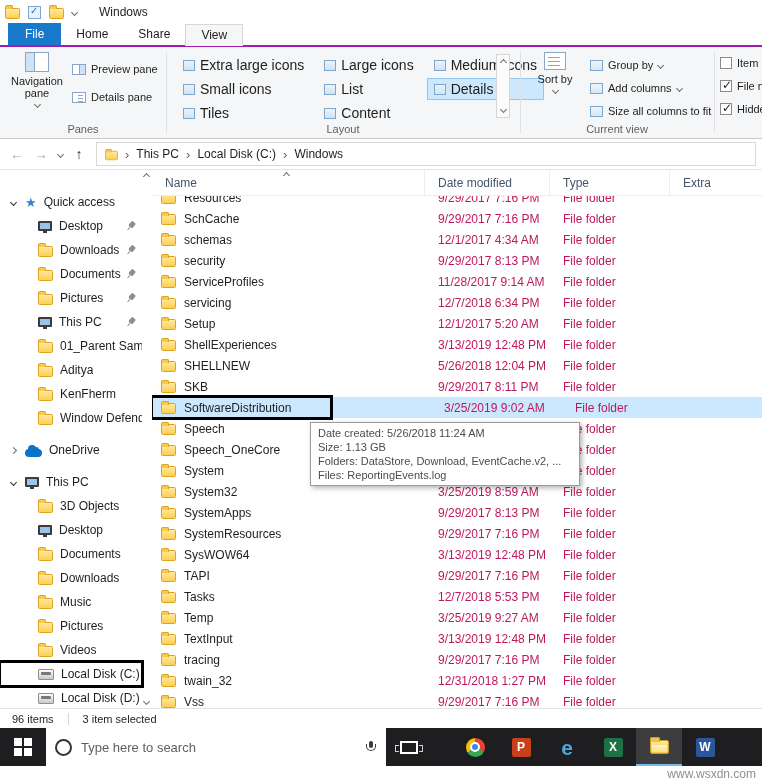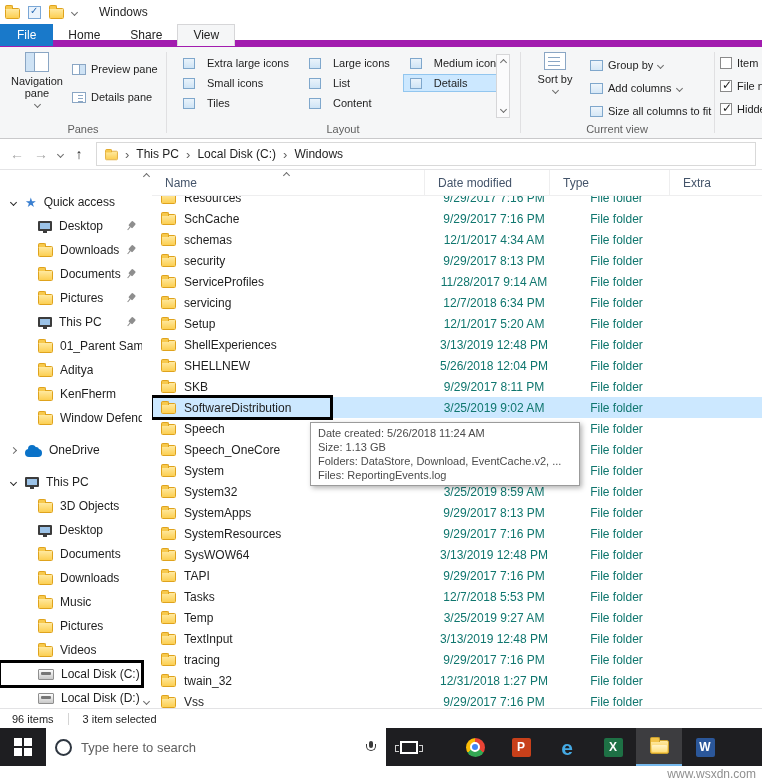--- a/index.html
+++ b/index.html
@@ -27,42 +27,42 @@
 .pin::after{content:"";position:absolute;left:5px;top:6px;width:1px;height:4px;background:#8e8e8e;}
 .chev{display:inline-block;width:5px;height:5px;border-right:1.4px solid #6d6d6d;border-bottom:1.4px solid #6d6d6d;flex:none;}
 .chev.down{transform:rotate(45deg);}
 .chev.right{transform:rotate(-45deg);}
 .chev.up{transform:rotate(-135deg);}
 .chev.dark{border-color:#2a2a2a;}
 .qat-props{width:13px;height:13px;border:1px solid #7aa7d6;background:#eaf3fc;position:relative;display:inline-block;}
 .qat-props::after{content:"\2713";position:absolute;top:-2px;left:1px;font-size:10px;color:#2b6cb5;}
 
 
-.tabrow{height:23px;display:flex;background:#fff;border-bottom:7px solid #a21caf;}
+.tabrow{height:23px;display:flex;align-items:flex-end;background:#fff;border-bottom:2px solid #a21caf;padding-left:8px;}
 .tab{height:22px;padding:0 15px;display:flex;align-items:center;color:#1e1e1e;}
 .tab.file{background:#1979ca;color:#fff;padding:0 17px;}
 .tab.active{background:#f5f6f7;border:1px solid #d6d6d8;border-bottom:1px solid #f5f6f7;margin-bottom:-1px;}
 
 
 .ribbon{position:relative;height:92px;background:#f5f6f7;border-bottom:1px solid #c9c9cb;}
 .rgroup{position:absolute;top:0;bottom:0;}
 .glabel{position:absolute;bottom:3px;left:0;right:0;text-align:center;font-size:11px;color:#5f5f5f;}
 .rsep{position:absolute;top:5px;bottom:5px;width:1px;background:#e0e0e2;}
 .rg-panes{left:0;width:166px;}
 .bigbtn{position:absolute;left:6px;top:5px;width:62px;display:flex;flex-direction:column;align-items:center;gap:3px;text-align:center;font-size:11px;line-height:12px;color:#1e1e1e;}
 .nav-ic{width:24px;height:20px;border:1px solid #8aa6c4;background:#fff;position:relative;}
 .nav-ic::before{content:"";position:absolute;left:0;top:0;bottom:0;width:8px;background:#cfe3f5;border-right:1px solid #8aa6c4;}
 .smallbtn{position:absolute;left:72px;display:flex;align-items:center;gap:5px;font-size:11px;white-space:nowrap;color:#1e1e1e;}
 .pane-ic{width:14px;height:11px;border:1px solid #8aa6c4;background:#fff;position:relative;flex:none;}
 .pane-ic.rhalf::before{content:"";position:absolute;right:0;top:0;bottom:0;width:5px;background:#cfe3f5;border-left:1px solid #8aa6c4;}
 .pane-ic.lines::before{content:"";position:absolute;right:2px;top:2px;width:5px;height:1px;background:#8aa6c4;box-shadow:0 3px 0 #8aa6c4,0 6px 0 #8aa6c4;}
 .rg-layout{left:166px;width:354px;}
 .lgallery{position:absolute;left:10px;top:7px;display:flex;gap:6px;}
 .lcol{display:flex;flex-direction:column;gap:2px;}
-.lbtn{display:flex;align-items:center;gap:12px;padding:2px 6px;font-size:11px;white-space:nowrap;border:1px solid transparent;color:#1e1e1e;}
+.lbtn{display:flex;align-items:center;gap:5px;padding:2px 6px;font-size:14px;white-space:nowrap;border:1px solid transparent;color:#1e1e1e;}
 .lbtn.sel{background:#cce8ff;border:1px solid #92c6ef;}
 .lic{width:12px;height:11px;border:1px solid #7fa7cc;background:linear-gradient(#eaf3fb,#cfe4f5);flex:none;}
 .lscroll{position:absolute;left:330px;top:7px;width:14px;height:64px;border:1px solid #d6d6d8;background:#fbfbfc;display:flex;flex-direction:column;align-items:center;justify-content:space-between;padding:5px 0;}
 .rg-current{left:520px;width:194px;}
 .sort-ic{width:22px;height:18px;border:1px solid #8aa6c4;background:#fff;position:relative;}
 .sort-ic::before{content:"";position:absolute;left:3px;top:4px;right:5px;height:1px;background:#8aa6c4;box-shadow:0 4px 0 #8aa6c4,0 8px 0 #8aa6c4;}
 .cvrow{position:absolute;left:70px;display:flex;align-items:center;gap:5px;font-size:11px;white-space:nowrap;color:#1e1e1e;}
 .ric{width:13px;height:11px;border:1px solid #7fa7cc;background:linear-gradient(#eef5fb,#d5e7f6);flex:none;}
 .rg-show{left:714px;width:150px;}
 .cbrow{position:absolute;left:6px;display:flex;align-items:center;gap:5px;font-size:11px;white-space:nowrap;color:#1e1e1e;}
@@ -96,24 +96,24 @@
 .sb-scroll-down{position:absolute;right:3px;bottom:4px;}
 .filearea{flex:1;position:relative;overflow:hidden;}
 .fheader{position:relative;height:26px;display:grid;grid-template-columns:273px 125px 120px 1fr;border-bottom:1px solid #eeeeef;}
 .hcol{display:flex;align-items:flex-end;padding:0 0 5px 13px;color:#44546a;font-size:12px;border-right:1px solid #eeeeef;white-space:nowrap;overflow:hidden;}
 .hcol:first-child{padding-left:33px;}
 .hcol:last-child{border-right:none;}
 .sortmark{position:absolute;top:3px;left:132px;}
 .frows{position:absolute;top:26px;left:0;right:0;bottom:0;overflow:hidden;}
 .frow{position:relative;height:21px;display:grid;grid-template-columns:273px 125px 120px 1fr;align-items:center;}
 .frow:first-child{margin-top:-9px;}
-.frow.sel{background:#cce8ff;}
+.frow.sel{background:#cce8ff;gap:6px;}
 .fc{white-space:nowrap;overflow:hidden;}
 .fc.name{display:flex;align-items:center;gap:8px;padding-left:9px;color:#1e1e1e;}
-.fc.date,.fc.type{padding-left:13px;color:#0f766e;text-align:center;}
+.fc.date,.fc.type{padding-left:13px;color:#be185d;}
 .name-annot{position:absolute;left:-2px;top:-2px;width:183px;height:25px;border:3px solid #000;pointer-events:none;z-index:5;}
 .tooltip{position:absolute;left:158px;top:252px;width:270px;border:1px solid #9b9b9b;background:#fff;box-shadow:2px 2px 5px rgba(0,0,0,.3);padding:3px 7px;z-index:6;font-size:11px;line-height:14px;color:#4b4b4b;}
 .ttline{white-space:nowrap;overflow:hidden;}
 
 
 .statusbar{height:20px;border-top:1px solid #e3e3e5;display:flex;align-items:center;gap:14px;padding-left:12px;font-size:11px;background:#fff;}
 .status-div{width:1px;height:12px;background:#d4d4d4;}
 
 
 .taskbar{height:38px;background:#1e1e21;display:flex;align-items:center;}

